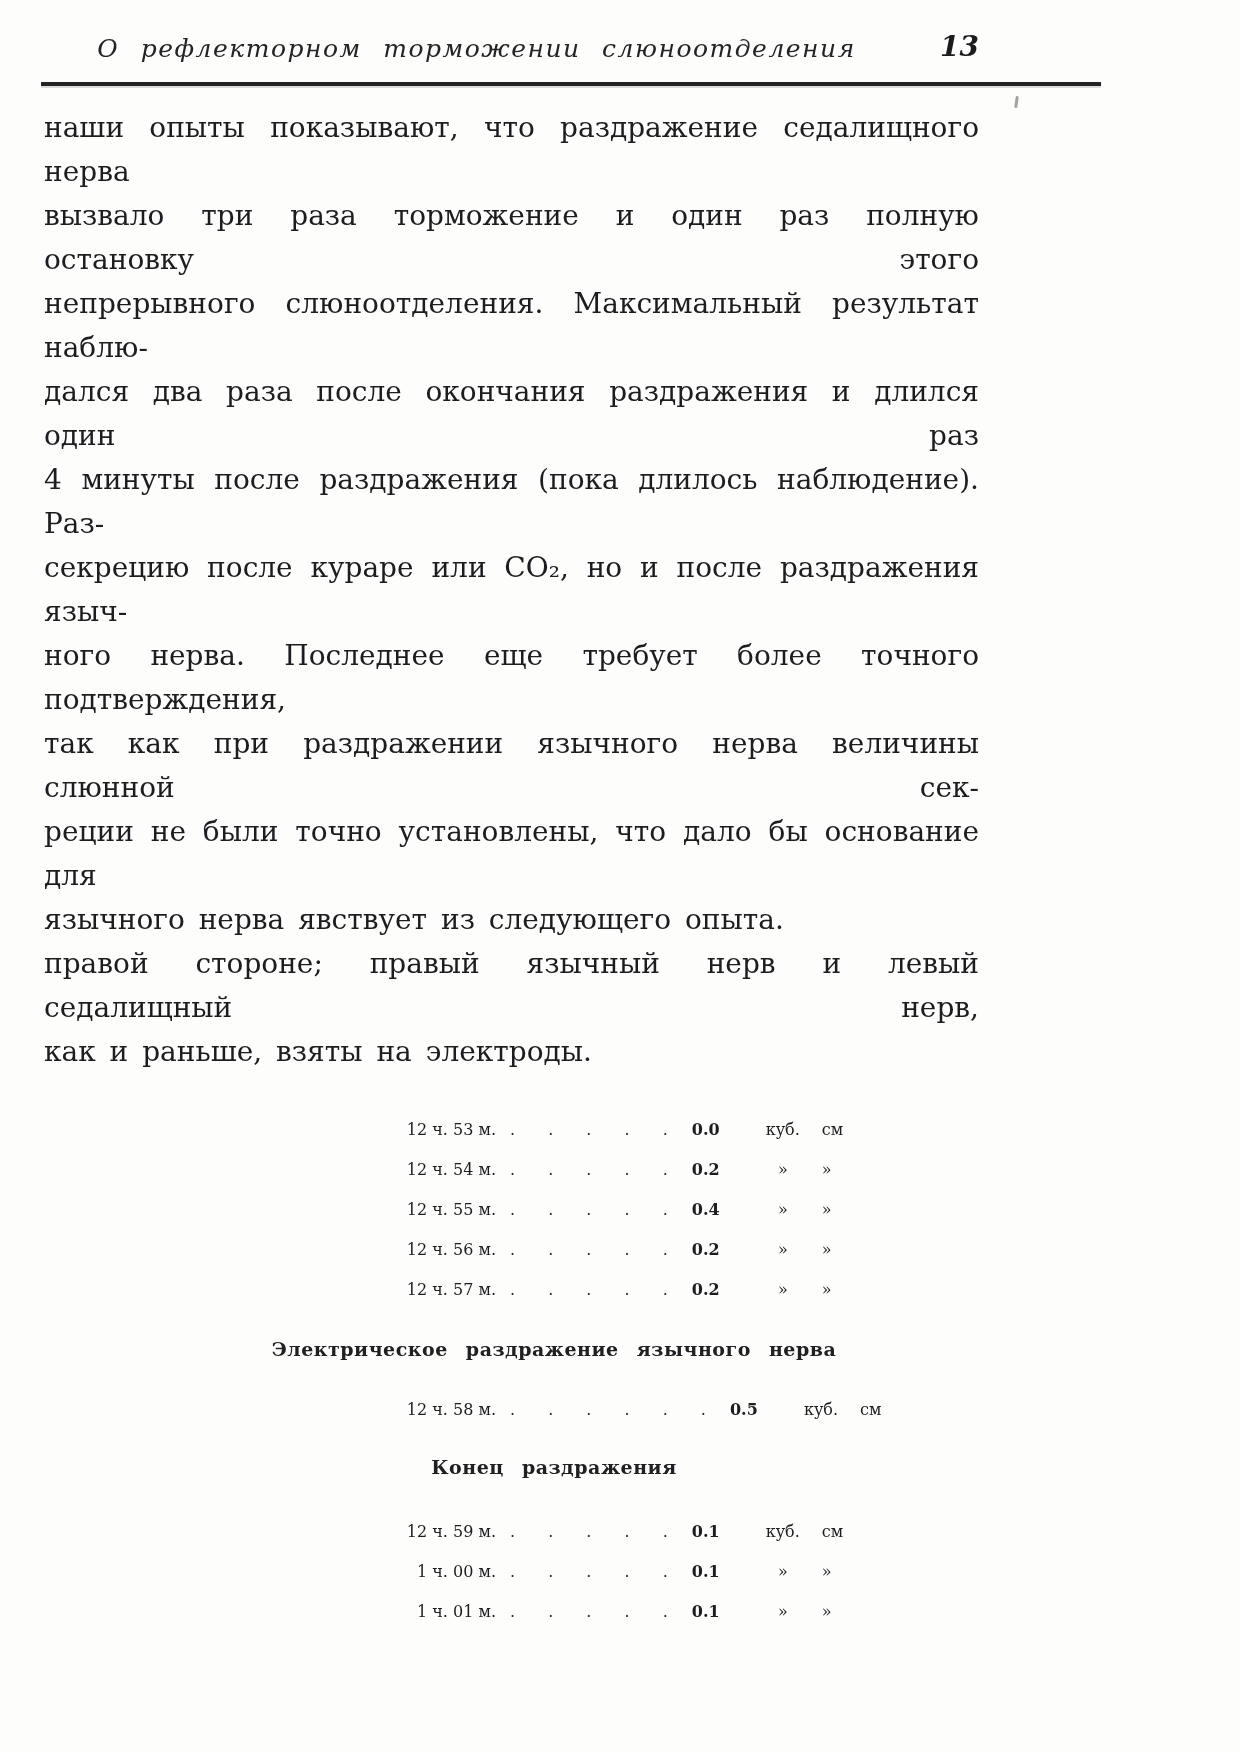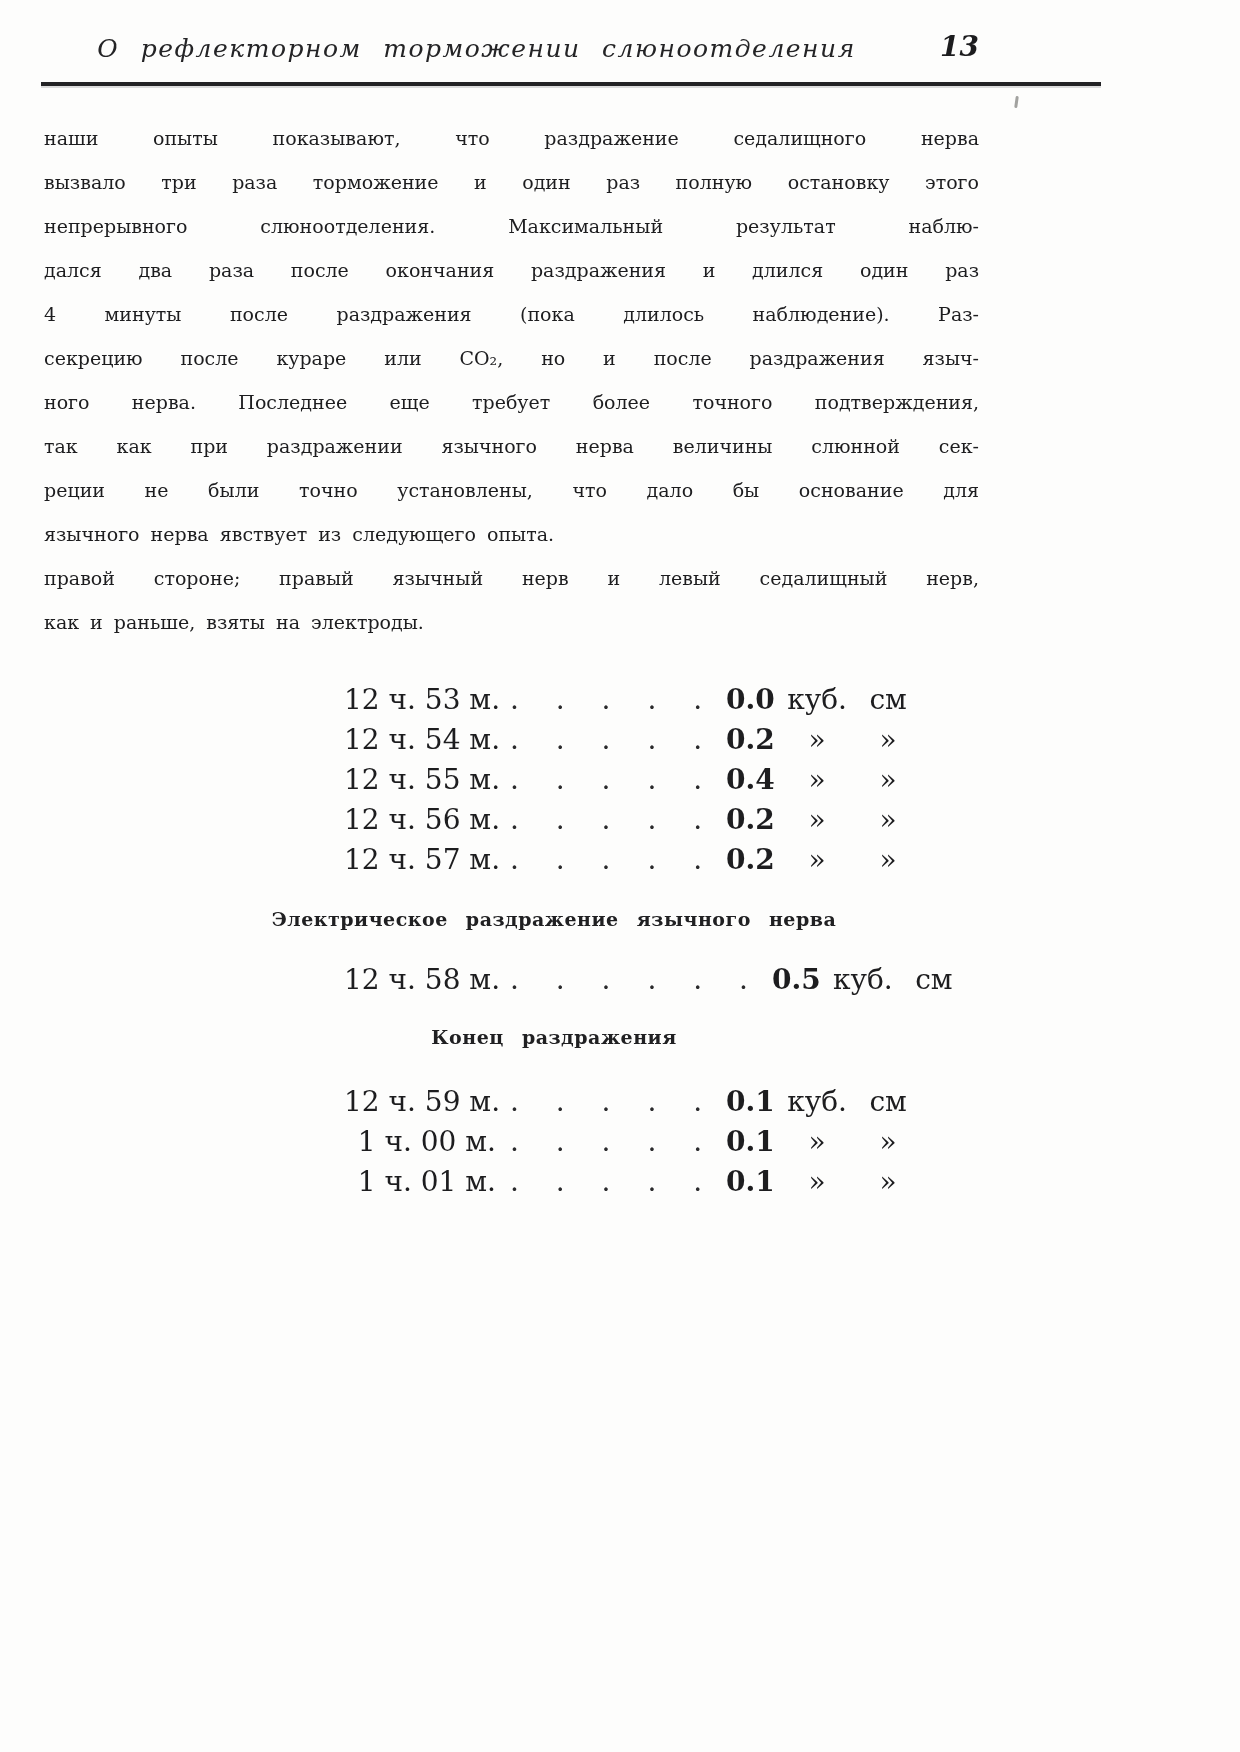--- a/index.html
+++ b/index.html
@@ -32,32 +32,32 @@
   .rule{
     width:1060px;height:4px;background:#232325;
     margin:8px 0 0 -3px;
     box-shadow:0 2px 0 rgba(35,35,37,.15);
   }
   .scan-tick{
     position:absolute;left:1015px;top:96px;width:3px;height:12px;
     background:#7a7a78;transform:rotate(8deg);border-radius:2px;opacity:.7;
   }
   
-  .bodytext{width:935px;margin-top:30px;font-size:19px;line-height:44px;word-spacing:5px;}
+  .bodytext{width:935px;margin-top:20px;font-size:28px;line-height:44px;word-spacing:5px;}
   .bline{text-align:justify;text-align-last:justify;white-space:normal;}
   .bline.lastline{text-align-last:left;}
   .bline.indent{text-indent:48px;}
   
-  .mblock{margin-left:300px;font-size:28px;line-height:40px;}
+  .mblock{margin-left:300px;font-size:16px;line-height:40px;}
   .mrow{display:flex;align-items:baseline;white-space:nowrap;}
   .mtime{display:inline-block;width:152px;text-align:right;}
   .mleader{display:inline-block;margin-left:14px;letter-spacing:14px;color:#2a2a2c;}
   .mvalue{display:inline-block;margin-left:10px;min-width:52px;font-weight:bold;}
   .munit1{display:inline-block;width:78px;text-align:center;}
-  .munit2{display:inline-block;width:64px;text-align:center;}
+  .munit2{display:inline-block;width:64px;}
   
   .sechead{
     width:1020px;text-align:center;
     font-size:19px;word-spacing:11px;letter-spacing:.5px;
     color:#202022;
     font-weight:bold;
   }
   .mt-t1{margin-top:36px;}
   .mt-h1{margin-top:28px;}
   .mt-r58{margin-top:30px;}

